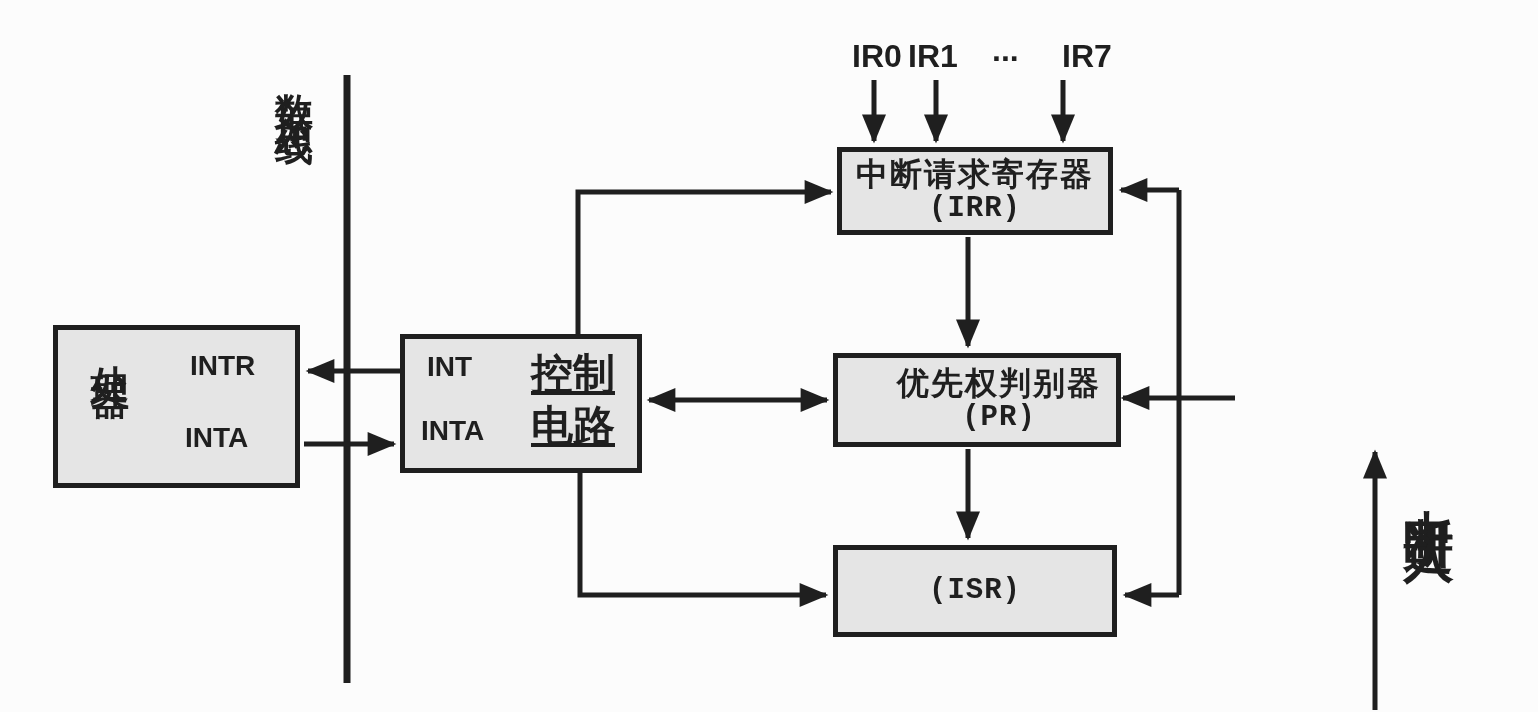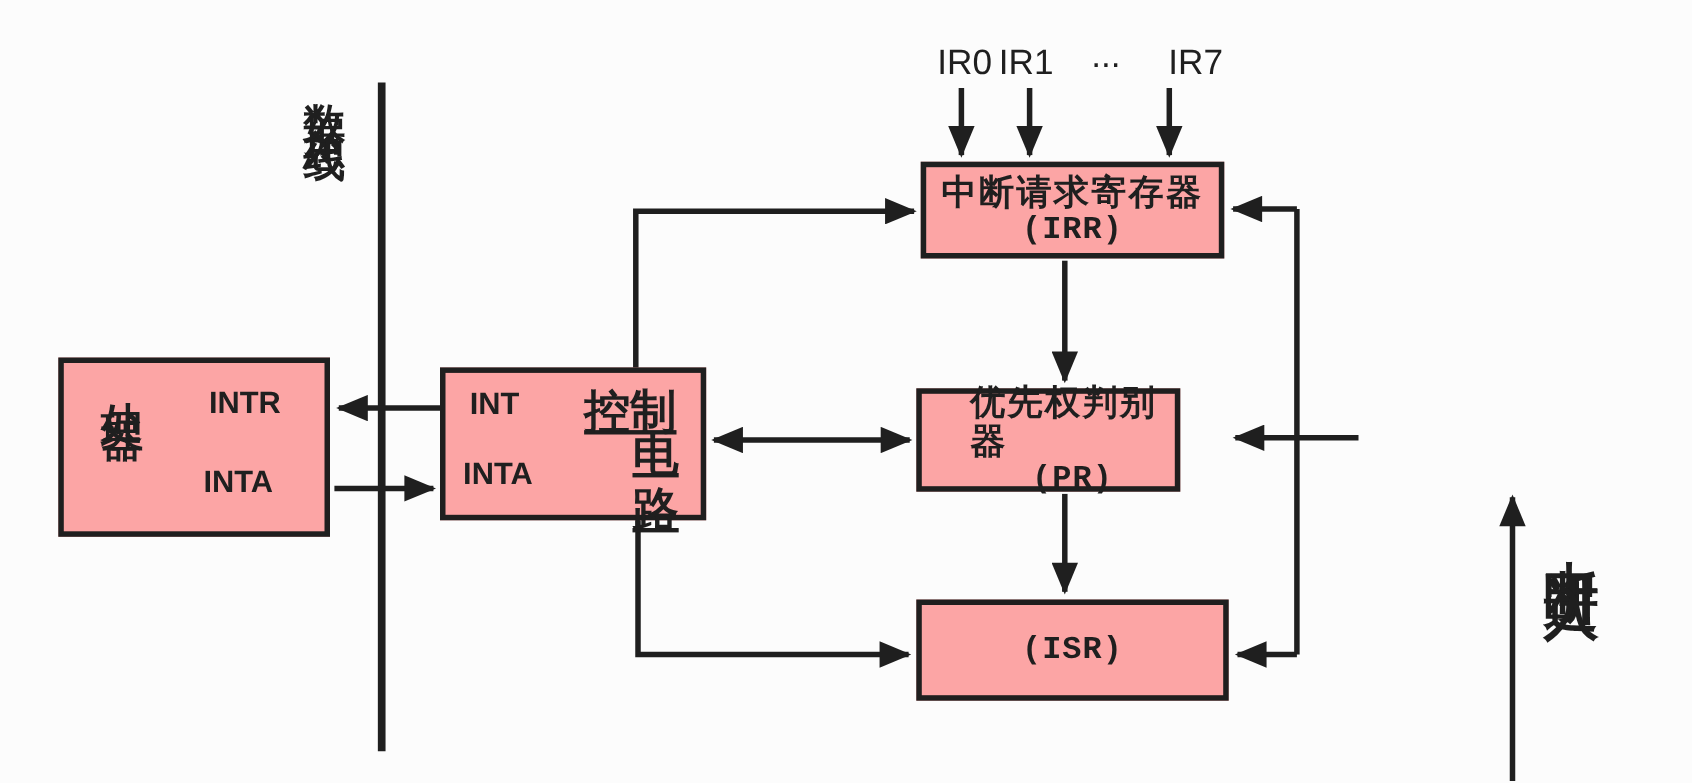--- a/index.html
+++ b/index.html
@@ -10,32 +10,32 @@
     color:#1f1f1f;
     overflow:hidden;
   }
   .canvas{position:relative;width:1538px;height:712px;}
   .wires{position:absolute;left:0;top:0;}
   .wire{stroke:#1f1f1f;stroke-width:5;fill:none;}
   .bus{stroke:#1f1f1f;stroke-width:7;}
   .box{
     position:absolute;
     border:5px solid #1f1f1f;
-    background:#fca5a5;
+    background:#e5e5e5;
     box-sizing:border-box;
   }
   .reg{
     display:flex;flex-direction:column;
     align-items:center;justify-content:center;
     line-height:1.12;
     font-weight:700;
   }
   .reg .cn{font-size:32px;letter-spacing:2px;}
   .reg .ab{font-size:29px;letter-spacing:1px;font-family:Liberation Mono, monospace;}
-  .lbl{position:absolute;font-weight:400;white-space:pre;}
+  .lbl{position:absolute;font-weight:700;white-space:pre;}
   .ir-lbl{font-size:32px;}
   .vtext{
     writing-mode:vertical-rl;
     text-orientation:upright;
     font-weight:700;
     white-space:pre;
   }
   .bus-lbl{font-size:38px;letter-spacing:11px;}
   .intin-lbl{font-size:50px;letter-spacing:7px;}
   .sig{position:absolute;font-size:28px;font-weight:700;}
@@ -93,29 +93,29 @@
   <div class="box" style="left:53px;top:325px;width:247px;height:163px;">
     <div class="vtext proc-name" style="left:26px;top:5px;">处理器</div>
     <span class="sig" style="left:132px;top:20px;">INTR</span>
     <span class="sig" style="left:127px;top:92px;">INTA</span>
   </div>
 
   <div class="box" style="left:400px;top:334px;width:242px;height:139px;">
     <span class="sig" style="left:22px;top:12px;">INT</span>
     <span class="sig" style="left:16px;top:76px;">INTA</span>
     <div class="ctl-cn" style="left:126px;top:10px;">控制</div>
-    <div class="ctl-cn" style="left:126px;top:49px;margin-left:44px;">电路</div>
+    <div class="ctl-cn" style="left:126px;top:62px;">电路</div>
   </div>
 
   <div class="box reg" style="left:837px;top:147px;width:276px;height:88px;">
     <div class="cn">中断请求寄存器</div>
     <div class="ab">(IRR)</div>
   </div>
 
-  <div class="box reg" style="left:833px;top:353px;width:240px;height:94px;padding-left:44px;">
+  <div class="box reg" style="left:833px;top:353px;width:288px;height:94px;padding-left:44px;">
     <div class="cn">优先权判别器</div>
     <div class="ab">(PR)</div>
   </div>
 
   <div class="box reg" style="left:833px;top:545px;width:284px;height:92px;">
     <div class="ab">(ISR)</div>
   </div>
 
 
 </div>

